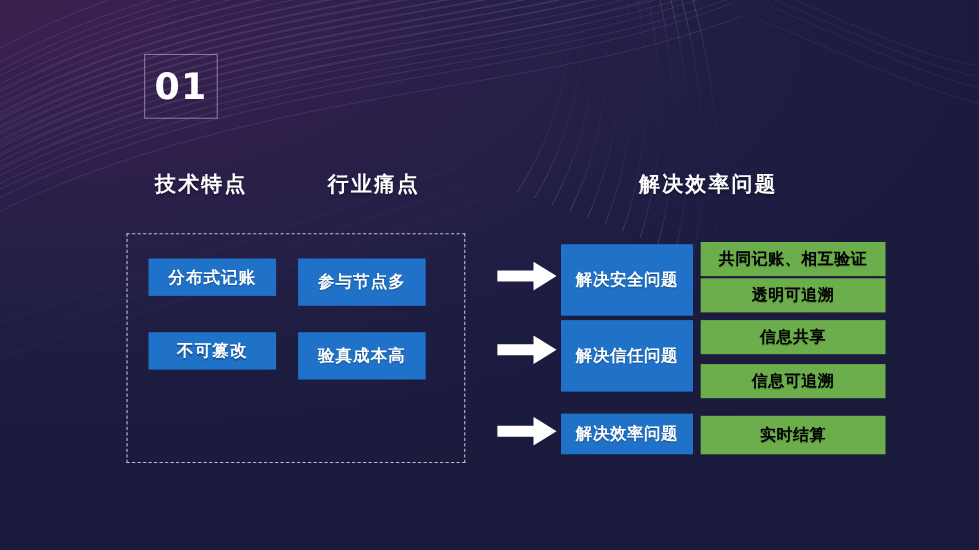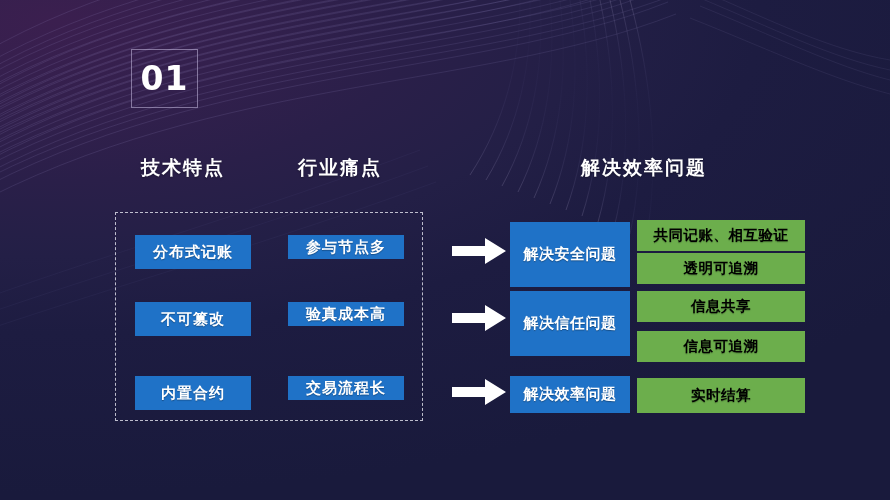--- a/index.html
+++ b/index.html
@@ -85,21 +85,21 @@
     display: flex;
     align-items: center;
     justify-content: center;
     white-space: nowrap;
     box-sizing: border-box;
     text-shadow: 0 1px 1px rgba(0,0,0,0.3);
   }
 
   
   .b-l  { width: 116px; height: 34px; left: 135px; }
-  .b-r  { width: 116px; height: 24px; left: 288px; text-align: center; }
+  .b-r  { width: 116px; height: 43px; left: 271px; text-align: center; }
   .row1 { top: 235px; }
   .row2 { top: 302px; }
   .row3 { top: 376px; }
 
   
   .arrow {
     position: absolute;
     left: 452px;
     width: 54px;
     height: 26px;
@@ -225,25 +225,23 @@
   </div>
 
   <div class="hdr" id="hdr-tech">技术特点</div>
   <div class="hdr" id="hdr-pain">行业痛点</div>
   <div class="hdr" id="hdr-fin">解决效率问题</div>
 
   <div class="dashed-zone"></div>
 
   <div class="bbox b-l row1">分布式记账</div>
   <div class="bbox b-l row2">不可篡改</div>
-  <div class="bbox b-l row3">内置合约</div>
 
   <div class="bbox b-r row1">参与节点多</div>
   <div class="bbox b-r row2">验真成本高</div>
-  <div class="bbox b-r row3">交易流程长</div>
 
   <div class="arrow" id="arrow-1">
     <svg viewBox="0 0 54 26" xmlns="http://www.w3.org/2000/svg">
         <path d="M0,8 L33,8 L33,0 L54,13 L33,26 L33,18 L0,18 Z" fill="#ffffff"></path>
       </svg>
   </div>
   <div class="arrow" id="arrow-2">
     <svg viewBox="0 0 54 26" xmlns="http://www.w3.org/2000/svg">
         <path d="M0,8 L33,8 L33,0 L54,13 L33,26 L33,18 L0,18 Z" fill="#ffffff"></path>
       </svg>

